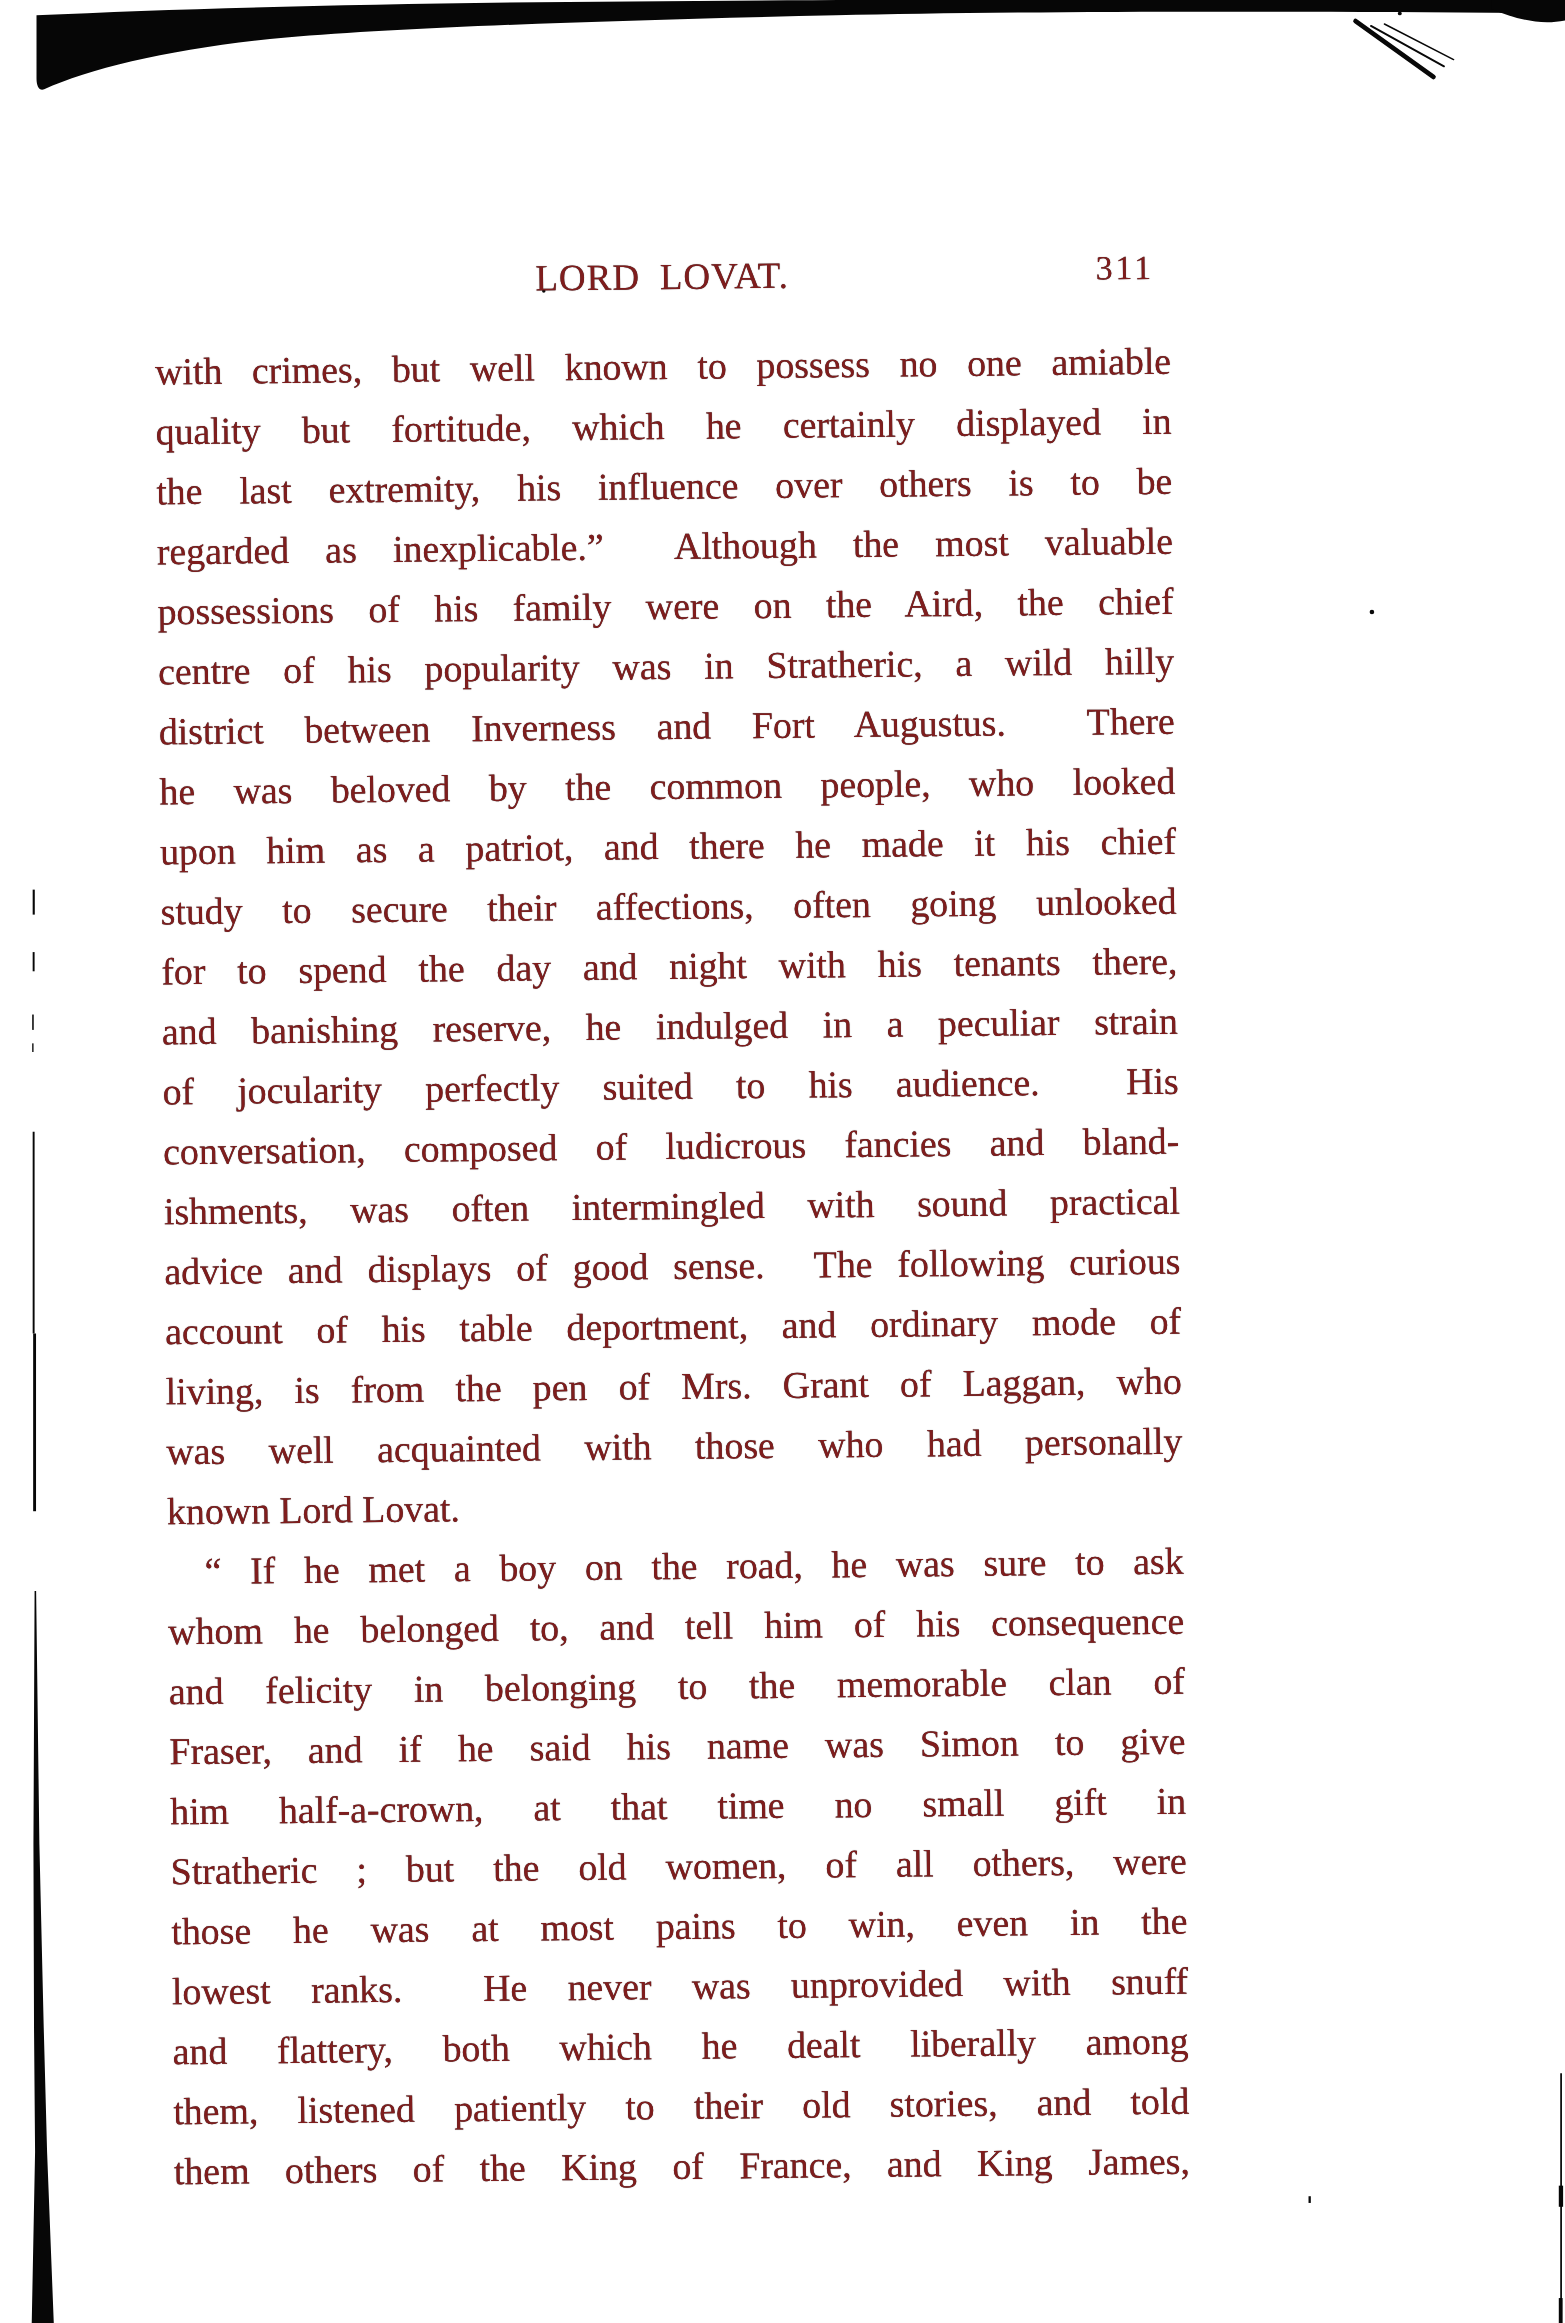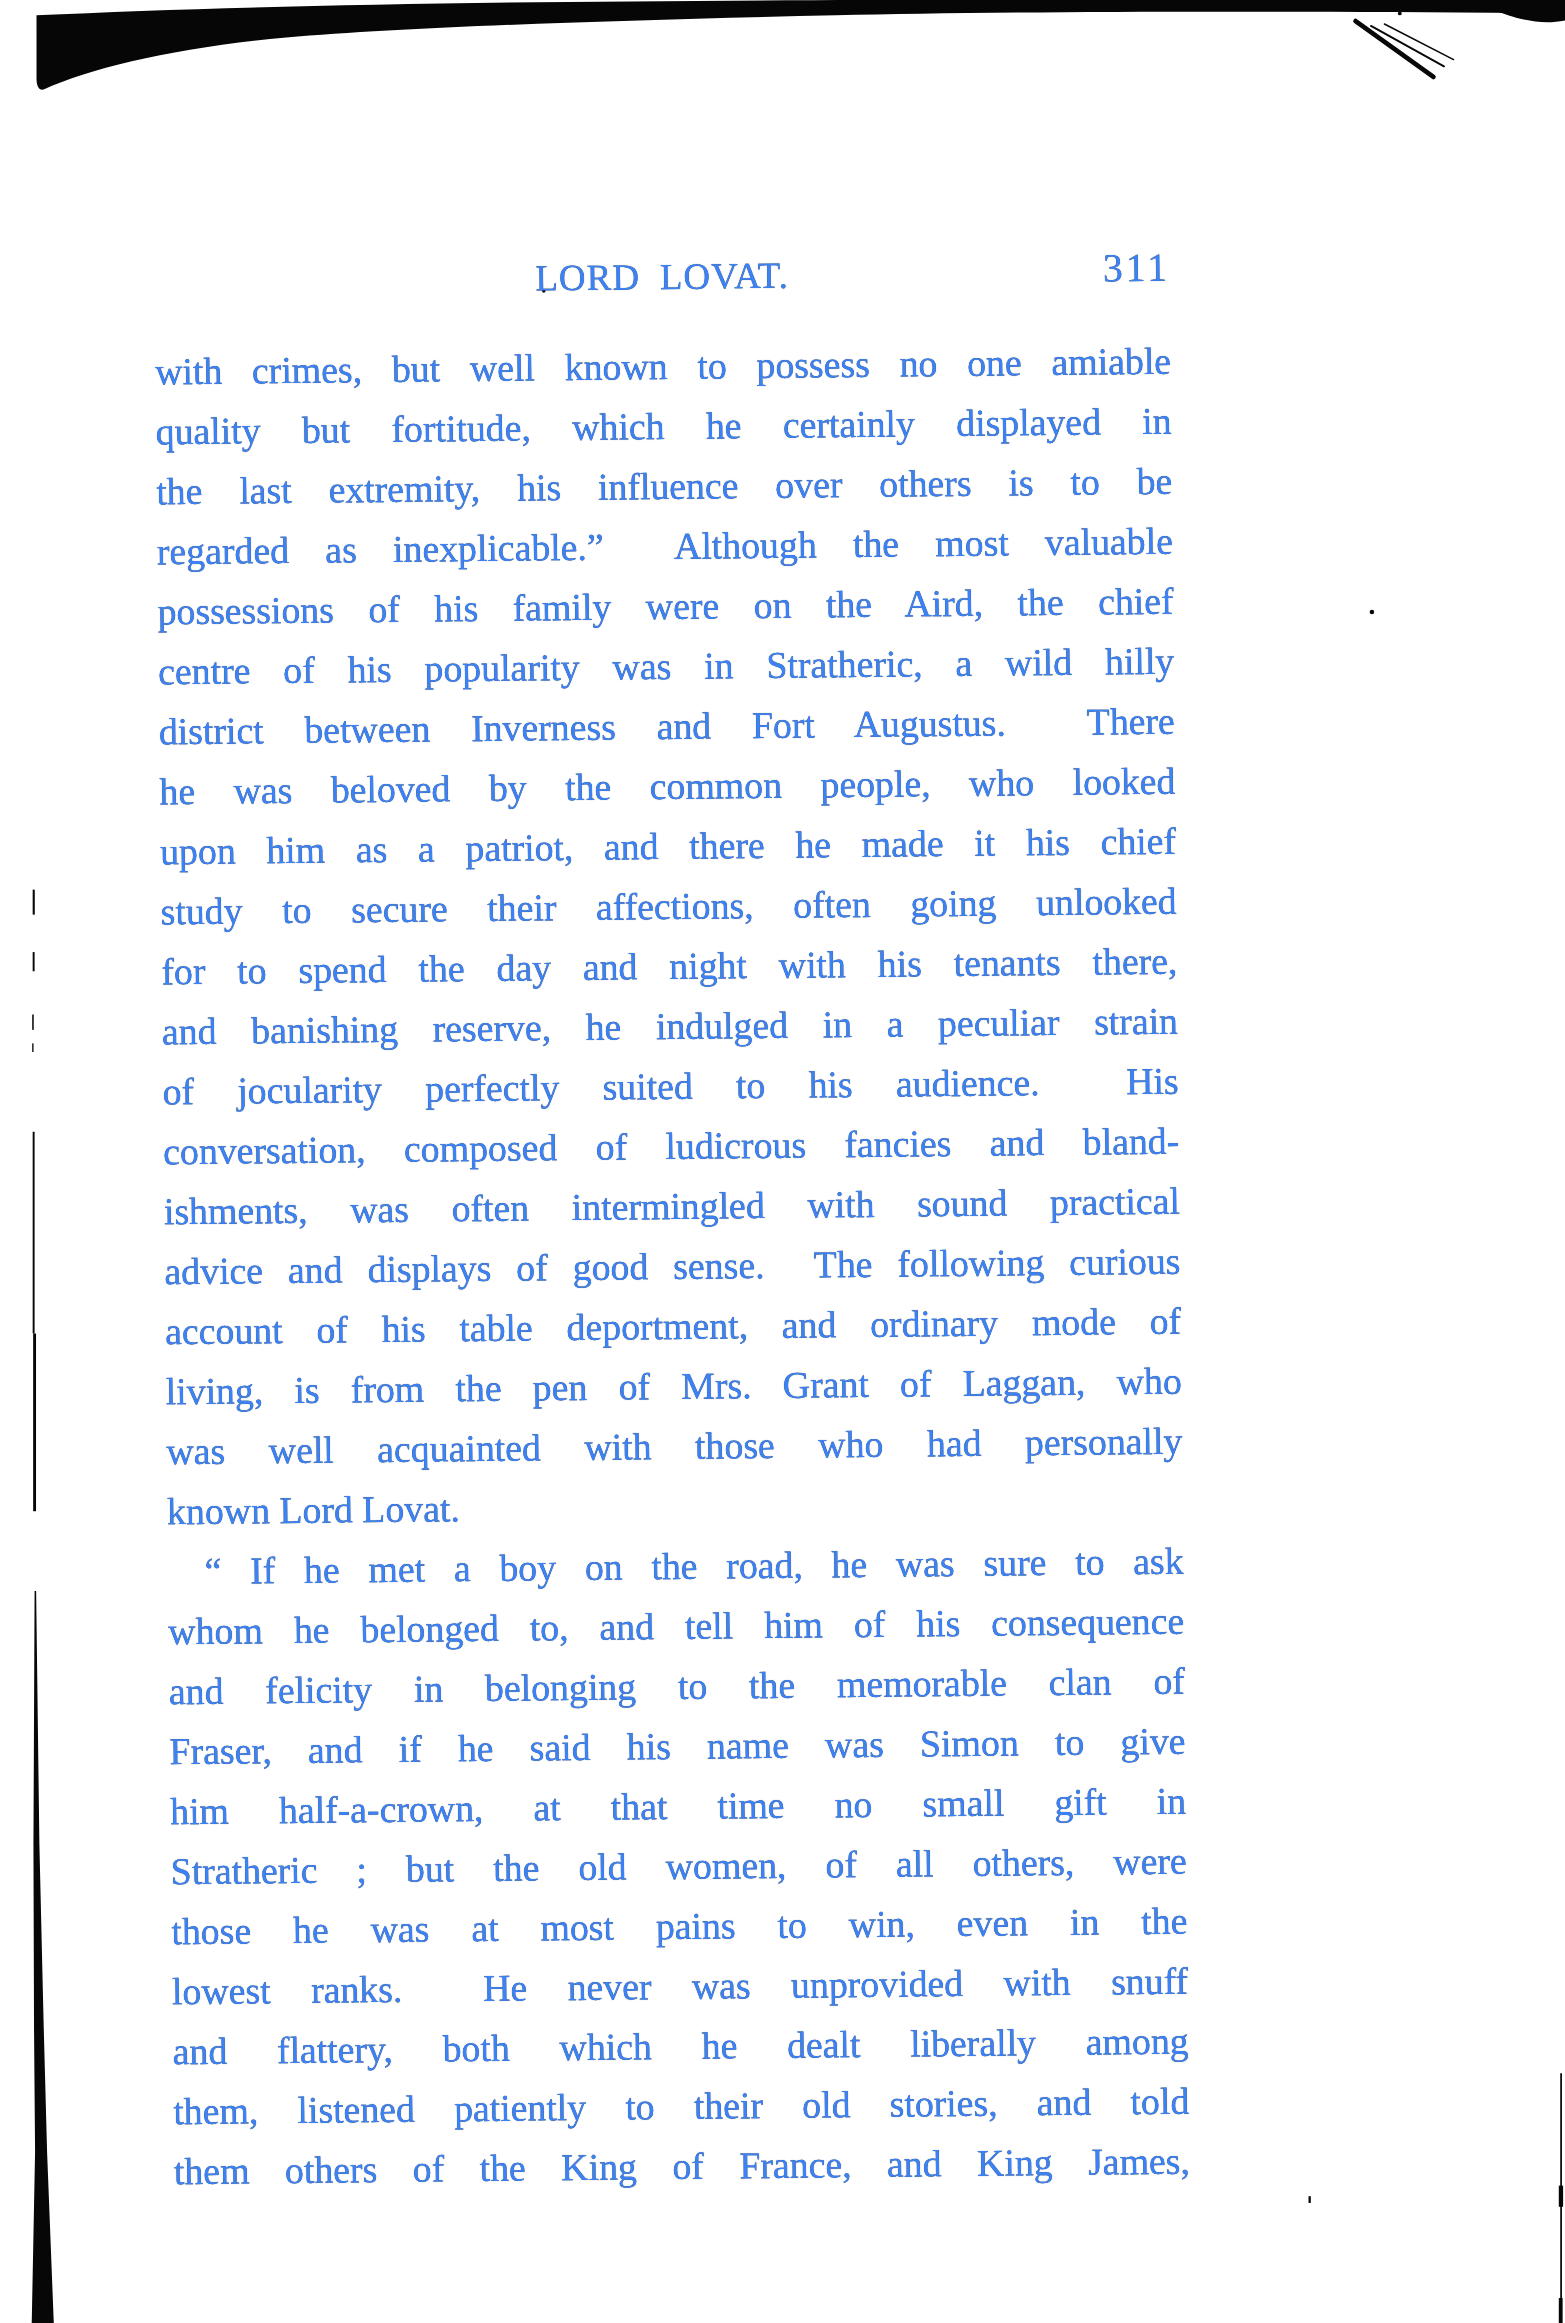--- a/index.html
+++ b/index.html
@@ -2,41 +2,41 @@
 <html><head>
 <meta charset="utf-8">
 <style>
   html,body{margin:0;padding:0;background:#ffffff;}
   .page{
     position:relative;
     width:1566px;height:2324px;
     background:#ffffff;
     overflow:hidden;
     font-family:"Liberation Serif", serif;
-    color:#3b82f6;
+    color:#7f1d1d;
   }
   .artifacts{position:absolute;left:0;top:0;z-index:1;}
   .content{
     position:absolute;left:0;top:0;width:1566px;height:2324px;z-index:2;
     transform:rotate(-0.6deg);
     transform-origin:682px 2181px;
     text-shadow:0 0 0.7px rgba(0,0,0,0.85);
   }
   .running-head{
     position:absolute;left:174px;top:256px;width:1016px;height:46px;
   }
   .running-head .title{
     position:absolute;left:0;right:0;top:0;
     text-align:center;
     font-size:37px;line-height:42px;
     letter-spacing:1px;word-spacing:9.6px;
   }
   .running-head .pnum{
-    position:absolute;right:0;top:-5.8px;
-    font-size:40px;line-height:46px;
+    position:absolute;right:16px;top:-5.8px;
+    font-size:34px;line-height:46px;
     letter-spacing:2.9px;
   }
   .text{
     position:absolute;left:174px;top:336px;width:1016px;
     font-size:38px;line-height:60px;
     letter-spacing:-0.1px;
   }
   .para{margin:0;padding:0;}
   .line{
     height:60px;

